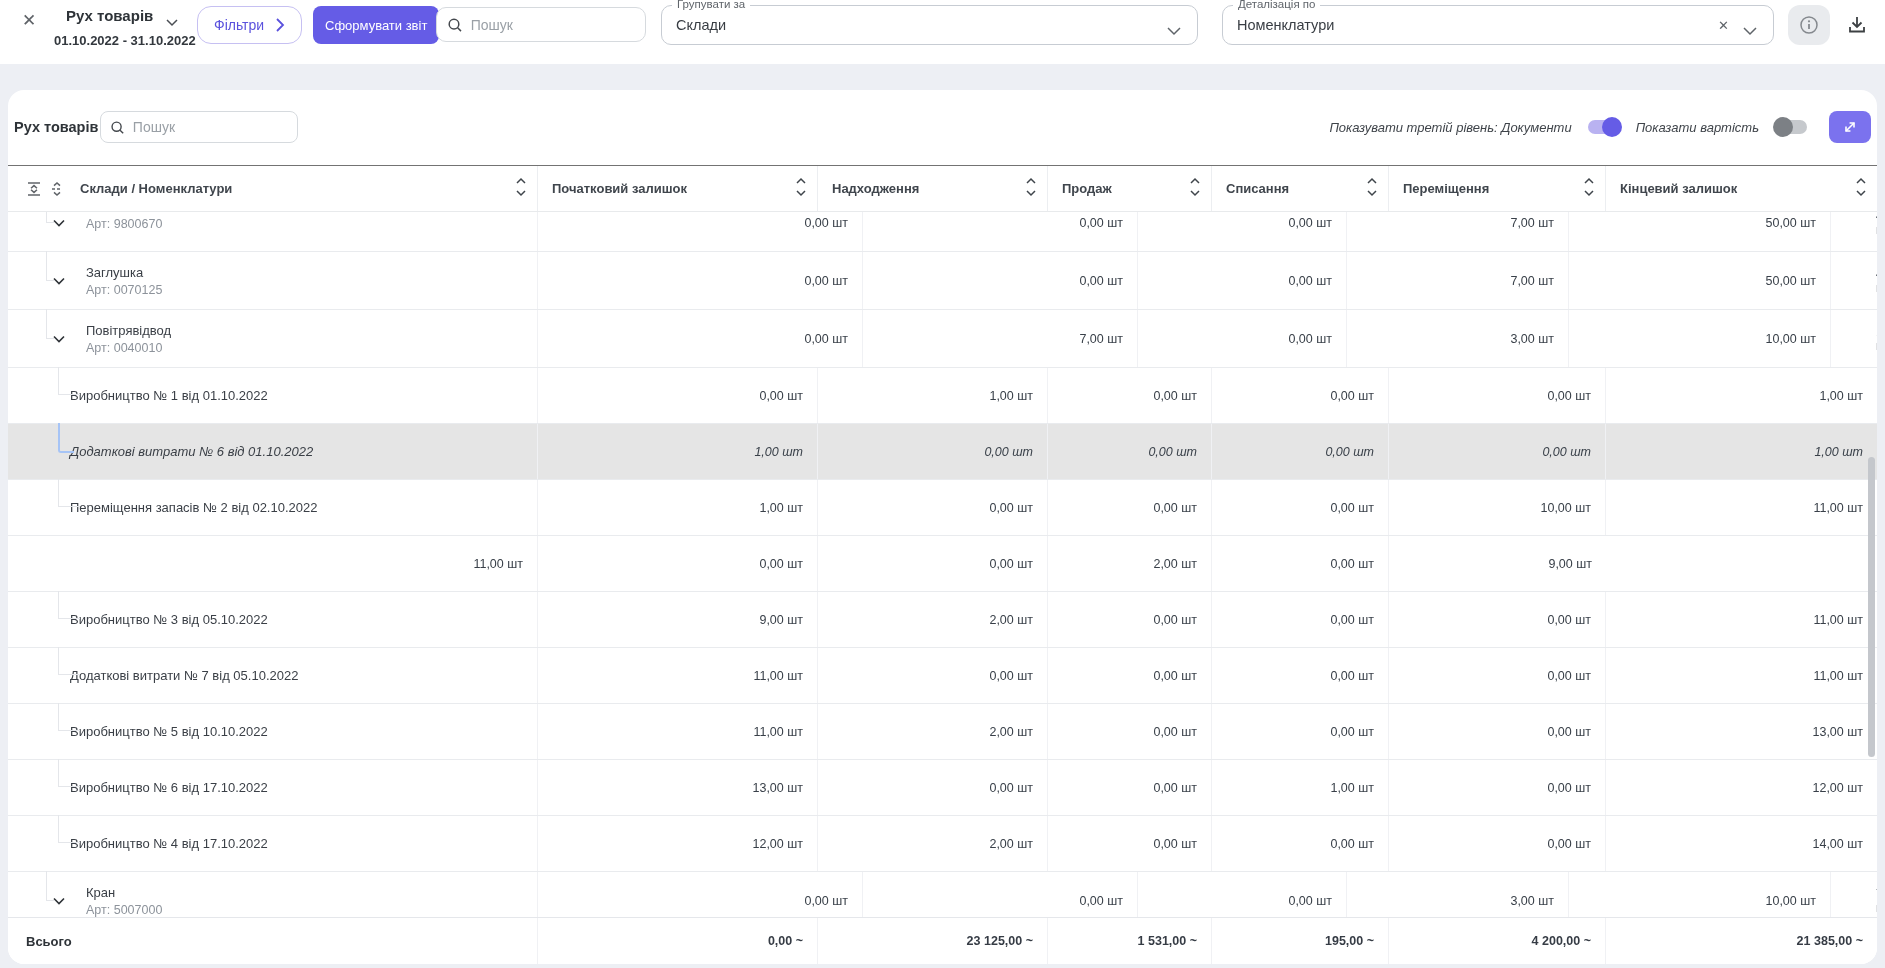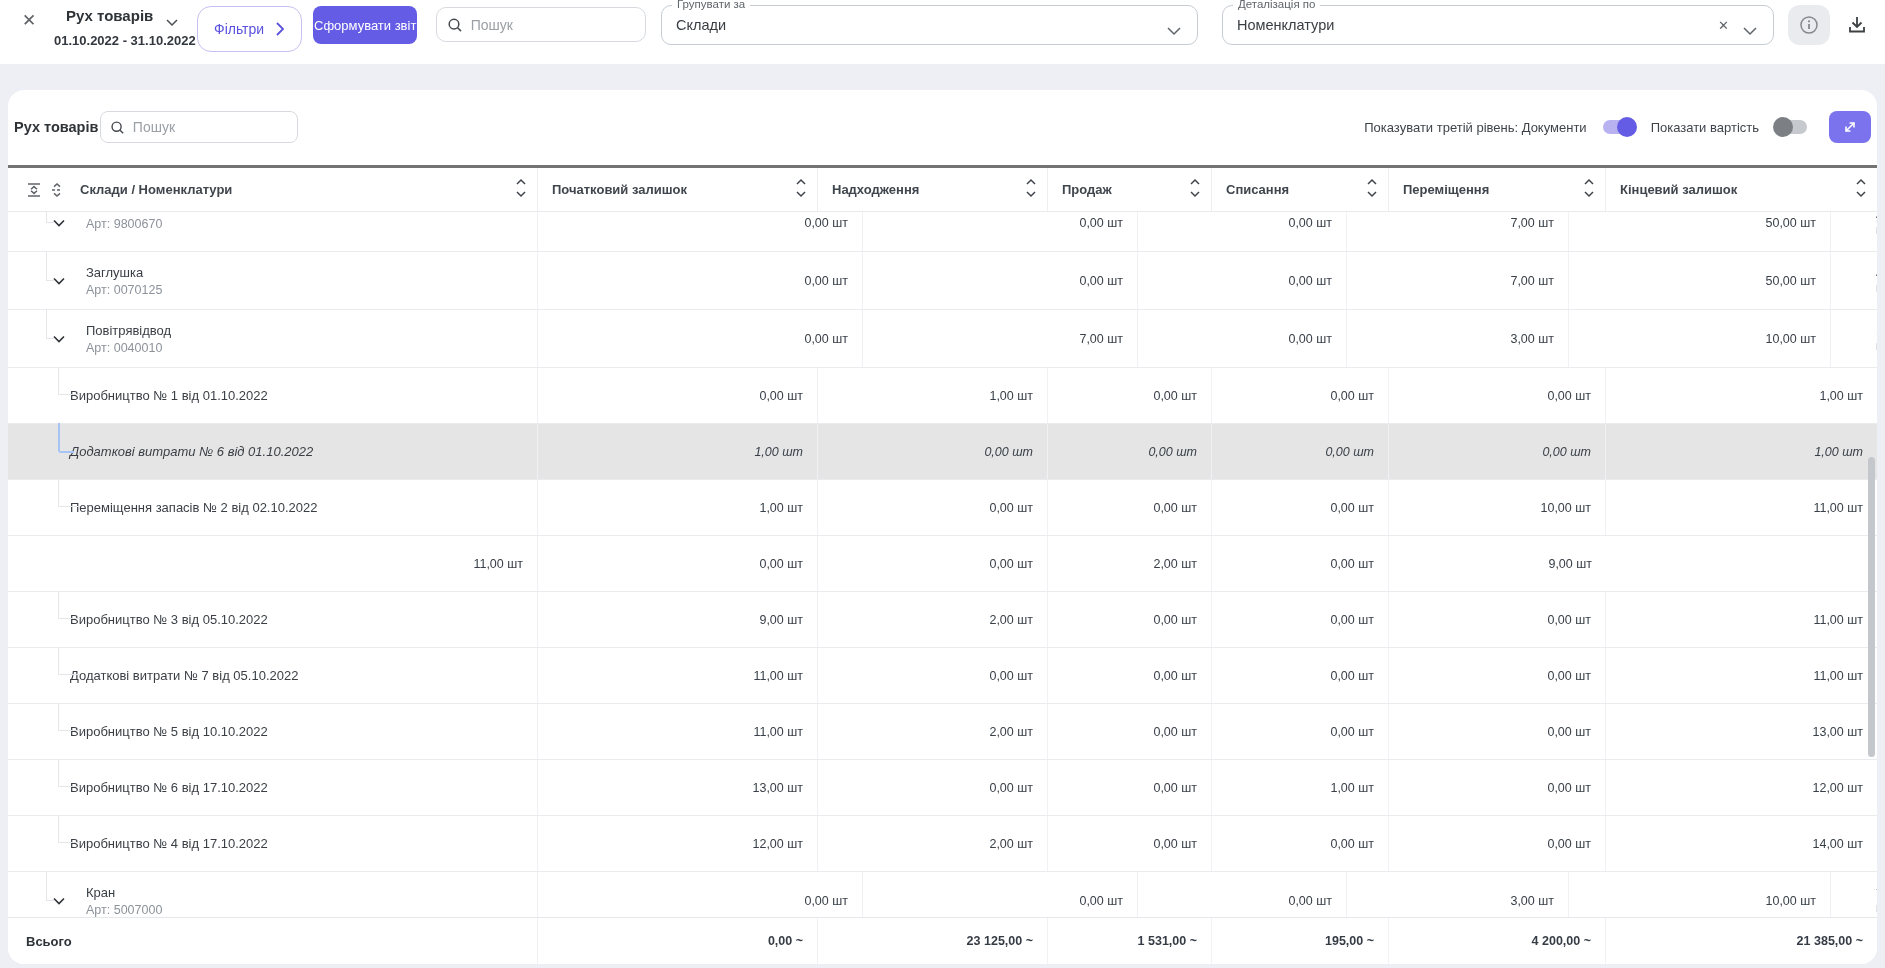--- a/index.html
+++ b/index.html
@@ -5,51 +5,51 @@
   * { margin:0; padding:0; box-sizing:border-box; }
   html,body { width:1885px; height:968px; overflow:hidden; }
   body { background:#edeff4; font-family:"Liberation Sans", sans-serif; color:#3a4047; position:relative; }
 
   
   .topbar { position:absolute; left:0; top:0; width:100%; height:64px; background:#fff; }
   .close-btn { position:absolute; left:22px; top:12px; font-size:17px; color:#5f6368; cursor:pointer; line-height:1; }
   .tb-title { position:absolute; left:66px; top:7px; font-size:15px; font-weight:700; color:#2e3338; }
   .tb-title-chev { position:absolute; left:166px; top:13px; }
   .tb-date { position:absolute; left:54px; top:33px; font-size:13px; font-weight:700; color:#33383e; }
-  .filters-btn { position:absolute; left:197px; top:6px; height:46px; padding:0 16px; border:1px solid #c6c0f2; border-radius:14px; background:#fff; color:#5a51dd; font-size:14px; display:flex; align-items:center; gap:12px; cursor:pointer; }
-  .generate-btn { position:absolute; left:313px; top:6px; height:38px; padding:0 1px; border:none; border-radius:8px; background:#655ce6; color:#fff; font-size:13px; display:flex; align-items:center; cursor:pointer; }
+  .filters-btn { position:absolute; left:197px; top:6px; height:38px; padding:0 16px; border:1px solid #c6c0f2; border-radius:14px; background:#fff; color:#5a51dd; font-size:14px; display:flex; align-items:center; gap:12px; cursor:pointer; }
+  .generate-btn { position:absolute; left:313px; top:6px; height:38px; padding:0 12px; border:none; border-radius:8px; background:#655ce6; color:#fff; font-size:13px; display:flex; align-items:center; cursor:pointer; }
   .searchbox { display:flex; align-items:center; gap:8px; border:1px solid #d6dade; border-radius:10px; background:#fff; }
   .searchbox input { border:none; outline:none; font-size:14px; color:#3a4047; width:100%; font-family:"Liberation Sans",sans-serif; }
   .searchbox input::placeholder { color:#9aa0a6; }
   .search-1 { position:absolute; left:436px; top:7px; width:210px; height:35px; padding:0 10px; }
   .fieldset { position:absolute; top:5px; height:40px; border:1px solid #c7ccd3; border-radius:10px; background:#fff; }
   .fieldset .legend { position:absolute; top:-8px; left:10px; background:#fff; padding:0 5px; font-size:11.5px; color:#60656b; }
   .fieldset .value { position:absolute; left:14px; top:11px; font-size:14.5px; color:#383d43; }
   .fs-group { left:661px; width:537px; }
   .fs-detail { left:1222px; width:552px; }
   .fs-chev { position:absolute; right:16px; top:16px; }
   .fs-clear { position:absolute; right:44px; top:12px; font-size:13px; color:#5f6469; cursor:pointer; }
   .info-btn { position:absolute; left:1788px; top:5px; width:42px; height:40px; border-radius:12px; background:#e9ebee; display:flex; align-items:center; justify-content:center; cursor:pointer; }
   .download-btn { position:absolute; left:1843px; top:11px; width:28px; height:28px; display:flex; align-items:center; justify-content:center; cursor:pointer; }
 
   
   .panel { position:absolute; left:8px; right:8px; top:90px; bottom:4px; background:#fff; border-radius:16px; overflow:hidden; }
   .panel-title { position:absolute; left:6px; top:29px; font-size:14.5px; font-weight:700; color:#2e3338; }
   .search-2 { position:absolute; left:92px; top:21px; width:198px; height:32px; padding:0 9px; border-radius:8px; }
   .toolbar-right { position:absolute; right:6px; top:21px; height:32px; display:flex; align-items:center; gap:10px; }
-  .tgl-label { font-size:13px; color:#3f444a; }
+  .tgl-label { font-size:13px; color:#3f444a;font-style:italic; }
   .switch { position:relative; width:32px; height:14px; border-radius:7px; margin:0 6px; cursor:pointer; }
   .switch .knob { position:absolute; top:-3px; width:20px; height:20px; border-radius:50%; }
   .switch.on { background:#b9b2f1; } .switch.on .knob { right:-2px; background:#655ce6; }
   .switch.off { background:#c6c9cd; } .switch.off .knob { left:-2px; background:#7c8085; }
   .expand-btn { width:42px; height:32px; margin-left:6px; border:none; border-radius:8px; background:#7b72ee; display:flex; align-items:center; justify-content:center; cursor:pointer; }
 
   
   .grid { display:grid; grid-template-columns:530px 280px 230px 164px 177px 217px 1fr; }
-  .thead { position:absolute; left:0; right:0; top:75px; height:47px; background:#fff; border-top:3px solid #737373; border-bottom:1px solid #e8eaec; z-index:3; }
+  .thead { position:absolute; left:0; right:0; top:75px; height:47px; background:#fff; border-top:1px solid #737373; border-bottom:1px solid #e8eaec; z-index:3; }
   .th { display:flex; align-items:center; padding-left:14px; border-right:1px solid #eceef1; }
   .th:last-child { border-right:none; }
   .th .lbl { font-size:13px; font-weight:700; color:#40464d; }
   .sort { margin-left:auto; margin-right:10px; flex:none; cursor:pointer; }
   .th-icons { display:flex; gap:7px; margin-right:15px; padding-left:4px; }
   .th-icons span { display:flex; cursor:pointer; }
 
   .tbody { position:absolute; left:0; right:0; top:122px; bottom:47px; overflow:hidden; }
   .row { position:relative; background:#fff; border-bottom:1px solid #e9ebee; }
   .row.item { height:58px;gap:45px; } .row.doc { height:56px; }

